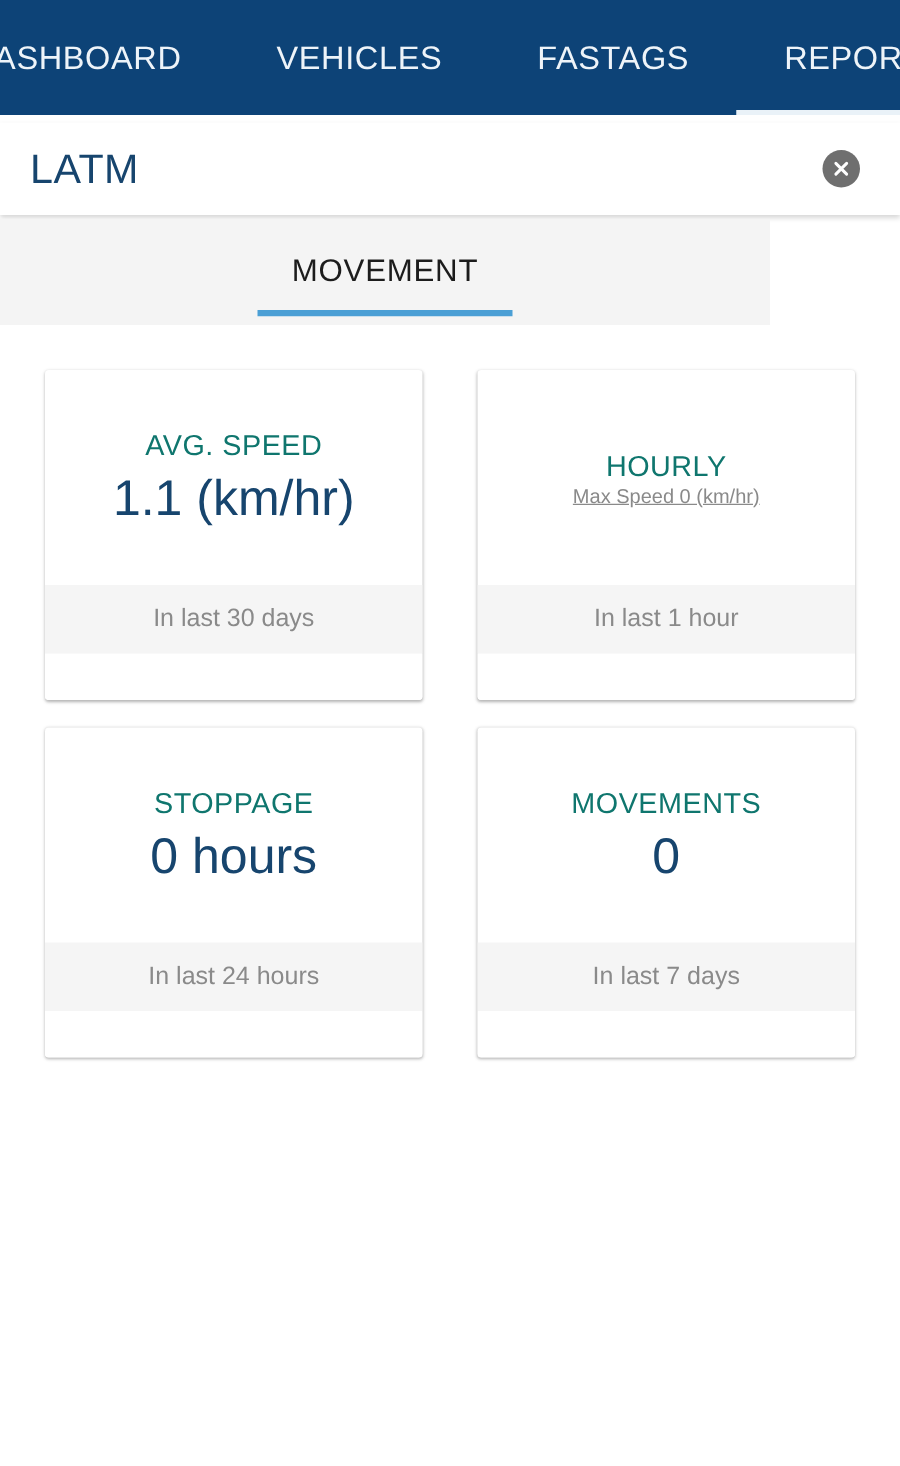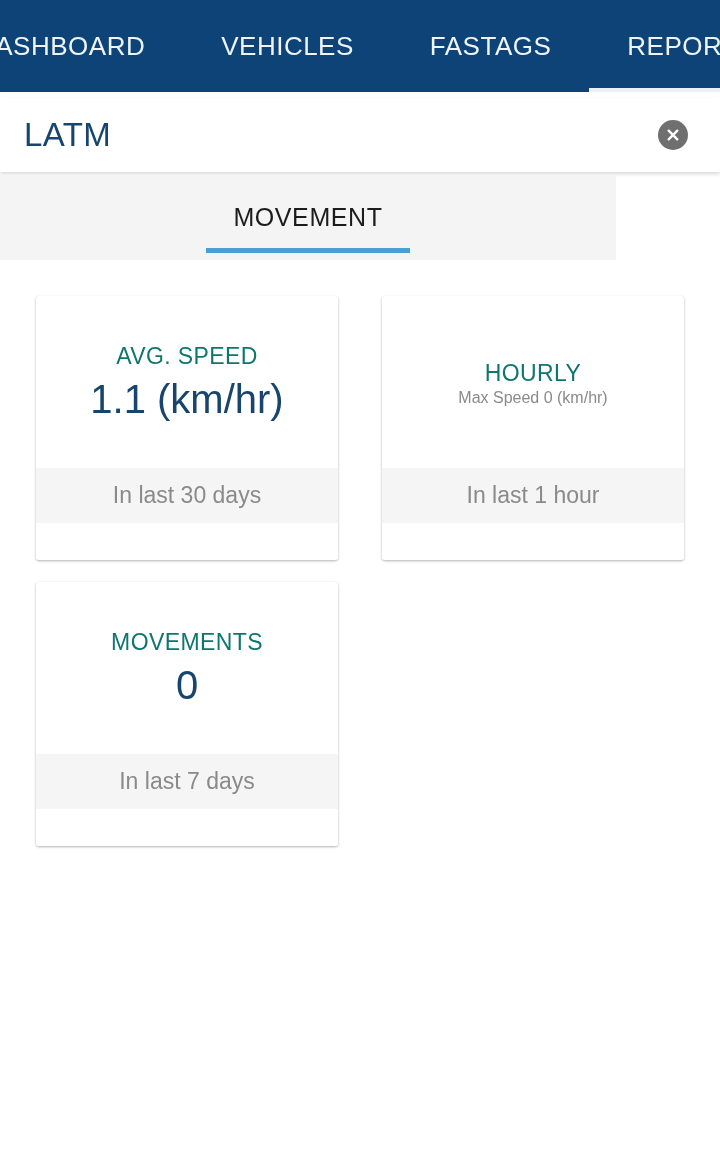--- a/index.html
+++ b/index.html
@@ -166,29 +166,30 @@
     line-height: 1.25;
     margin-top: 4px;
     text-align: left;
     white-space: nowrap;
   }
   .card-sub {
     color: #8a8a8a;
     font-size: 16px;
     margin-top: 2px;
     text-align: center;
+    text-decoration: underline;
   }
   .card-footer {
     flex: 0 0 55px;
     background: #f5f5f5;
     display: flex;
     align-items: center;
     justify-content: center;
     color: #8a8a8a;
-    font-size: 23px;
+    font-size: 20px;
   }
   .card-tail {
     flex: 1 1 auto;
     background: #ffffff;
   }
 </style>
 </head>
 <body>
 
 <div id="app">
@@ -238,20 +239,28 @@
 
     <div class="card">
       <div class="card-body">
         <div class="card-title">HOURLY</div>
         <div class="card-sub">Max Speed 0 (km/hr)</div>
       </div>
       <div class="card-footer">In last 1 hour</div>
       <div class="card-tail"></div>
     </div>
 
+    <div class="card">
+      <div class="card-body">
+        <div class="card-title">STOPPAGE</div>
+        <div class="card-value">0 hours</div>
+      </div>
+      <div class="card-footer">In last 24 hours</div>
+      <div class="card-tail"></div>
+    </div>
 
     <div class="card">
       <div class="card-body">
         <div class="card-title">MOVEMENTS</div>
         <div class="card-value">0</div>
       </div>
       <div class="card-footer">In last 7 days</div>
       <div class="card-tail"></div>
     </div>
 

